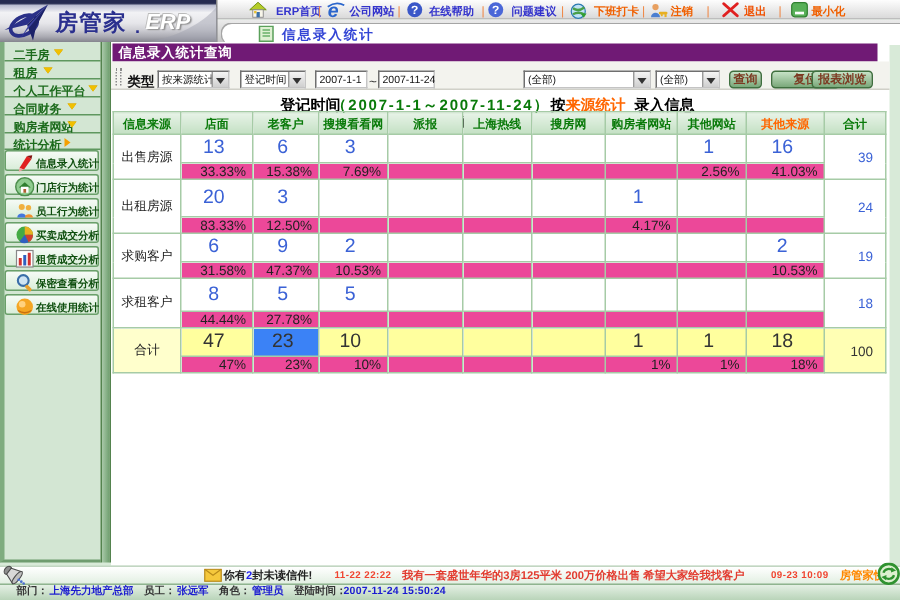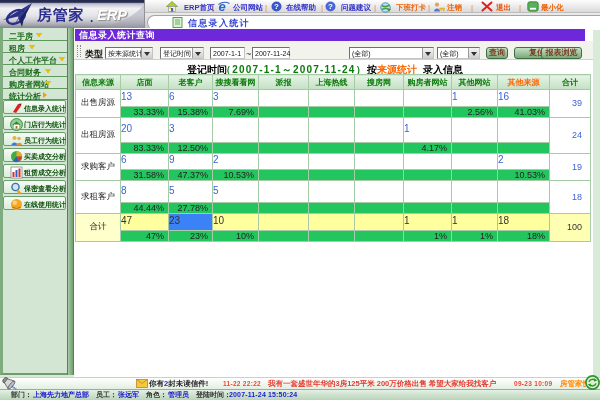--- a/index.html
+++ b/index.html
@@ -15,22 +15,22 @@
 .subitem svg{position:absolute;left:6px;top:1px;}
 .fld{position:absolute;top:47px;height:12px;background:#fff;border:1px solid;border-color:#6f6f6f #c4c4c4 #c4c4c4 #6f6f6f;font-size:7px;color:#111;line-height:9px;}
 .fld .tx{position:absolute;left:2px;top:1px;white-space:nowrap;}
 .ddbtn{position:absolute;right:0;top:0;bottom:0;width:11px;background:linear-gradient(#f5f5f5,#cfcfcf);border-left:1px solid #9a9a9a;}
 .ddbtn i{position:absolute;left:2px;top:4px;width:0;height:0;border-left:3px solid transparent;border-right:3px solid transparent;border-top:4px solid #333;}
 .btn{position:absolute;top:46.5px;height:12px;background:linear-gradient(#c6e2c6,#7aa87a);border:1px solid #3f6f3f;border-radius:3px;color:#7c3a22;font-size:8px;font-weight:bold;text-align:center;line-height:10.5px;}
 .sub{position:absolute;top:63px;font-size:10px;font-weight:bold;white-space:nowrap;}
 table.rep{position:absolute;left:75px;top:74px;border-collapse:collapse;table-layout:fixed;}
 table.rep td,table.rep th{border:1px solid #a6cba6;font-weight:normal;overflow:hidden;white-space:nowrap;}
 table.rep th{background:linear-gradient(#e7f3e7,#c3e0c3);color:#0a7a0a;font-size:8px;font-weight:bold;height:15px;}
-td.num{font-size:10px;color:#3b62d6;text-align:left;padding-right:4px;padding-bottom:3px;}
-td.pct{font-size:9px;color:#222;text-align:right;padding-right:4px;background:#22c55e;border-top:1px solid #d6d6d6;}
+td.num{font-size:13px;color:#3b62d6;text-align:center;padding-right:4px;padding-bottom:3px;}
+td.pct{font-size:9px;color:#222;text-align:right;padding-right:4px;background:#ec4899;border-top:1px solid #d6d6d6;}
 td.lbl{font-size:8.5px;color:#222;text-align:center;background:#fff;}
 td.tot{font-size:9px;color:#3b62d6;text-align:right;padding-right:8px;background:#fff;}
 .mq{position:absolute;top:379px;font-size:7.5px;font-weight:bold;white-space:nowrap;line-height:9px;}
 .st{position:absolute;top:390.5px;font-size:7px;white-space:nowrap;line-height:8px;}
 </style></head>
 <body>
 
 <div class="abs" style="left:0;top:0;width:600px;height:13px;background:linear-gradient(#fdfdfd,#dadada);border-bottom:1px solid #bdbdbd;"></div>
 
 <div class="abs" style="left:0;top:13px;width:600px;height:15px;background:linear-gradient(#ebebeb,#c7c7c7);"></div>
@@ -212,21 +212,21 @@
       <circle cx="6.5" cy="6.5" r="5.5" fill="#f5a623"></circle>
       <circle cx="4.8" cy="4.8" r="2.2" fill="#ffd27f"></circle>
       <path d="M2 9 Q6.5 12 11 9" stroke="#c87010" stroke-width="1" fill="none"></path>
     </svg>
     <span>在线使用统计</span>
   </div>
 
 <div class="abs" style="left:67px;top:28px;width:7px;height:347px;background:linear-gradient(90deg,#a9c9a9,#6f9f6f);border-left:1px solid #54834e;border-right:1px solid #54834e;"></div>
 
 <div class="abs" style="left:74px;top:28px;width:519px;height:349px;background:#fff;"></div>
-<div class="abs" style="left:75px;top:29px;width:510px;height:12px;background:#6d28d9;color:#fff;font-size:9px;font-weight:bold;line-height:12px;padding-left:4px;letter-spacing:0.5px;">信息录入统计查询</div>
+<div class="abs" style="left:75px;top:29px;width:510px;height:12px;background:#701a75;color:#fff;font-size:9px;font-weight:bold;line-height:12px;padding-left:4px;letter-spacing:0.5px;">信息录入统计查询</div>
 <div class="abs" style="left:74px;top:41px;width:519px;height:19px;background:#f3f3ee;border-bottom:1px solid #d0d0c8;"></div>
 <div class="abs" style="left:77px;top:45px;width:1px;height:12px;border-left:1px dotted #8a8a8a;"></div>
 <div class="abs" style="left:80px;top:45px;width:1px;height:12px;border-left:1px dotted #8a8a8a;"></div>
 <span class="abs" style="left:85px;top:48px;font-size:9px;font-weight:bold;color:#111;">类型</span>
 <div class="fld" style="left:105px;width:48px;">
     <span class="tx">按来源统计</span>
     <span class="ddbtn">
       <i></i>
     </span>
   </div>

